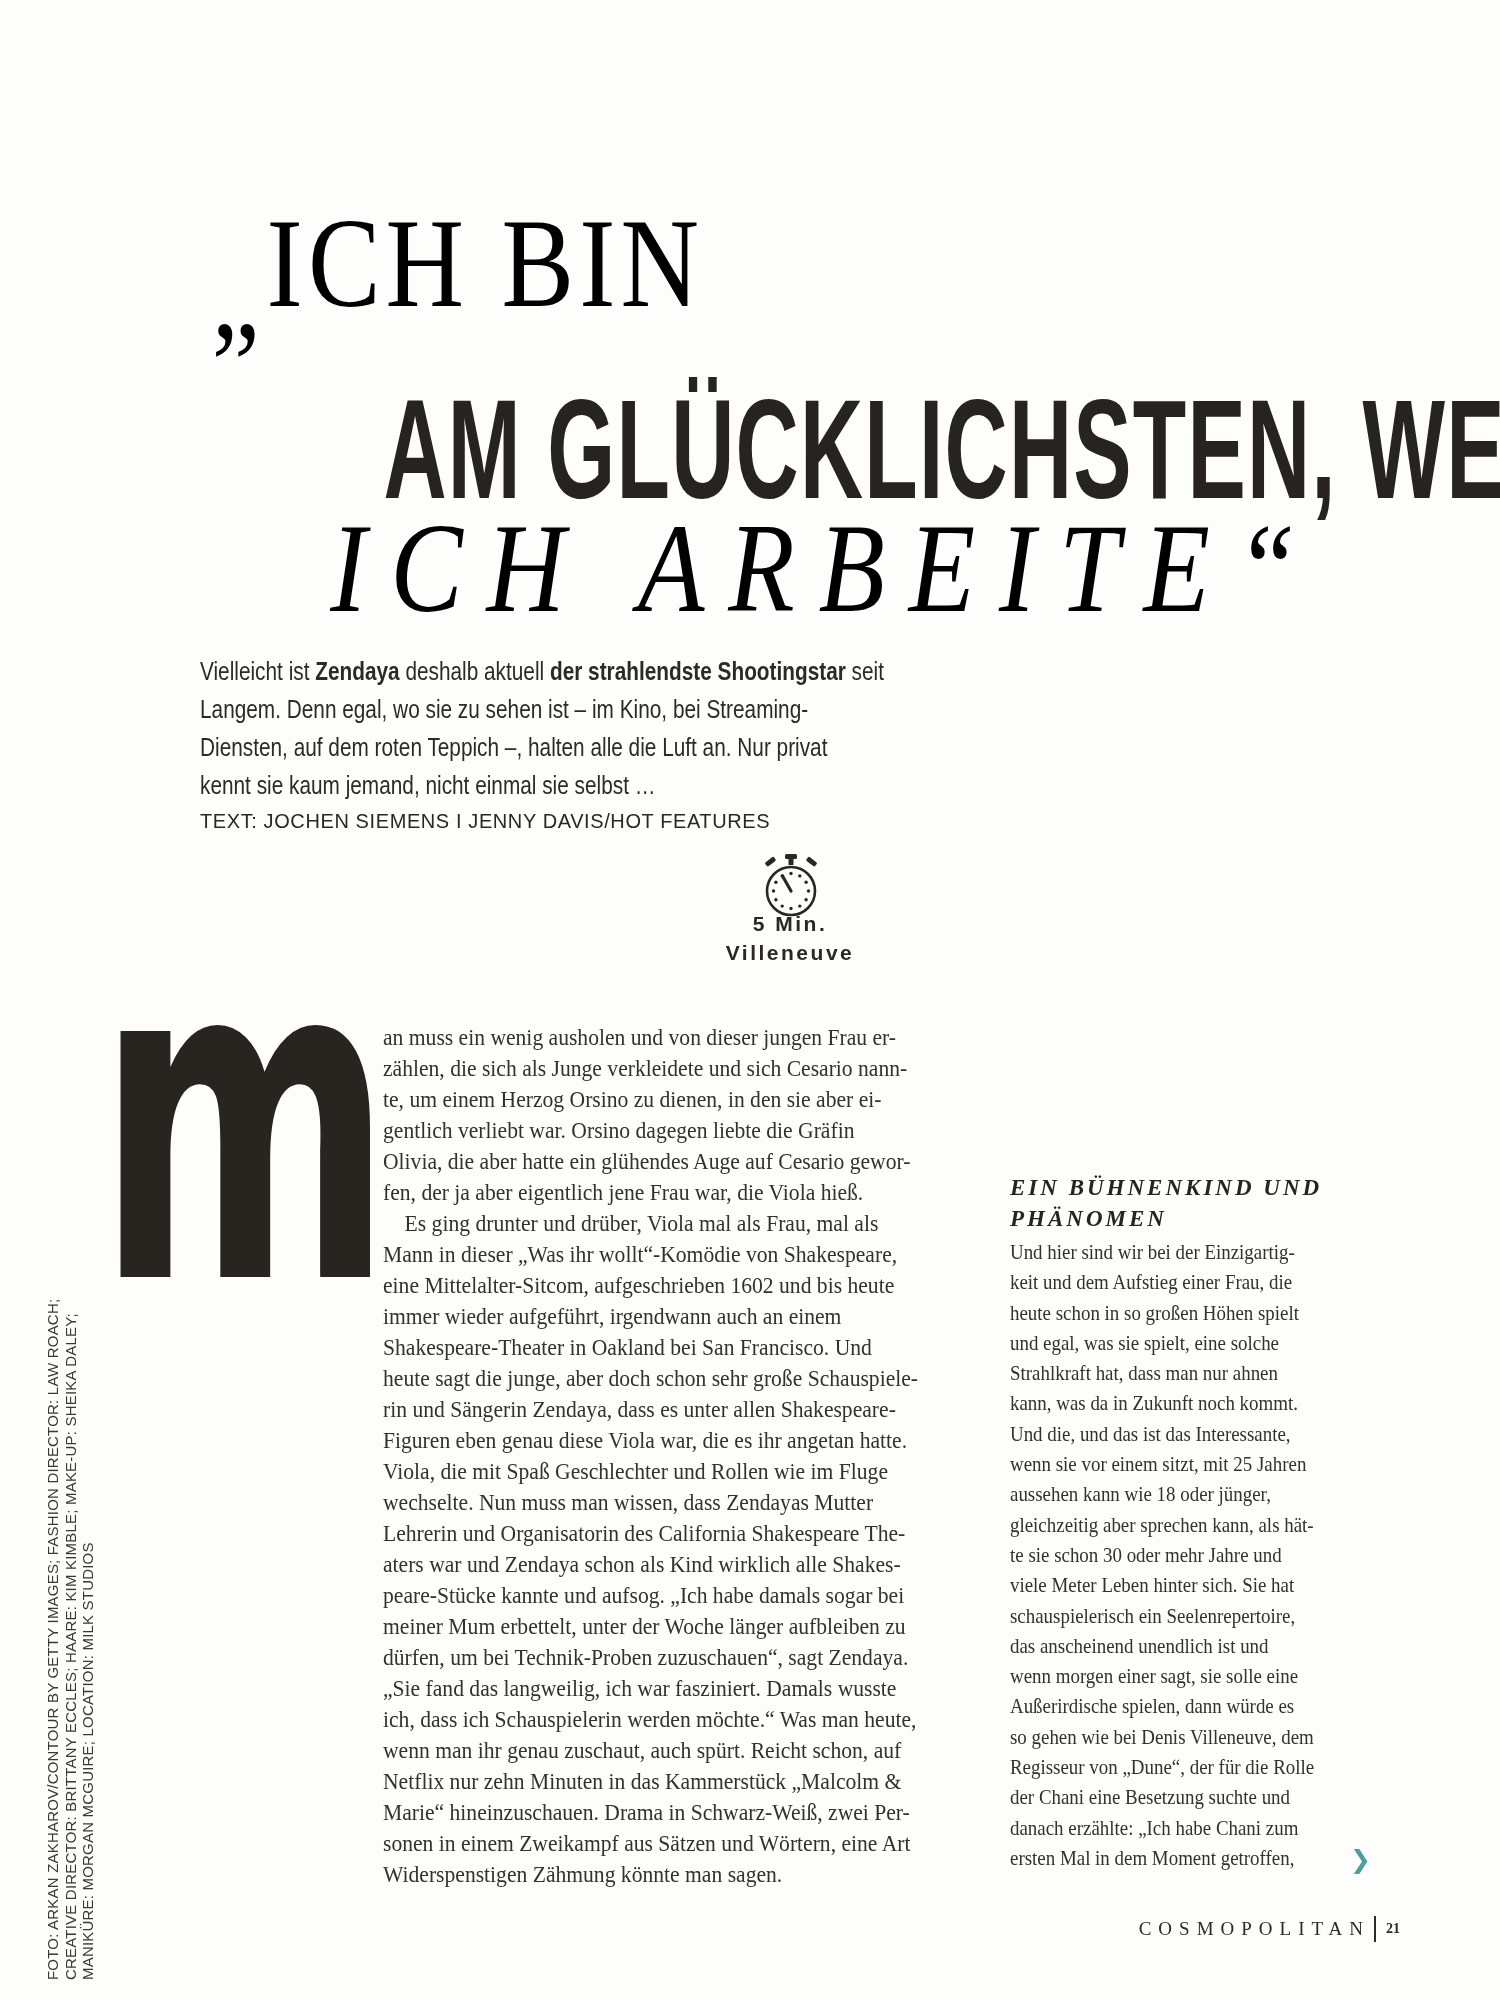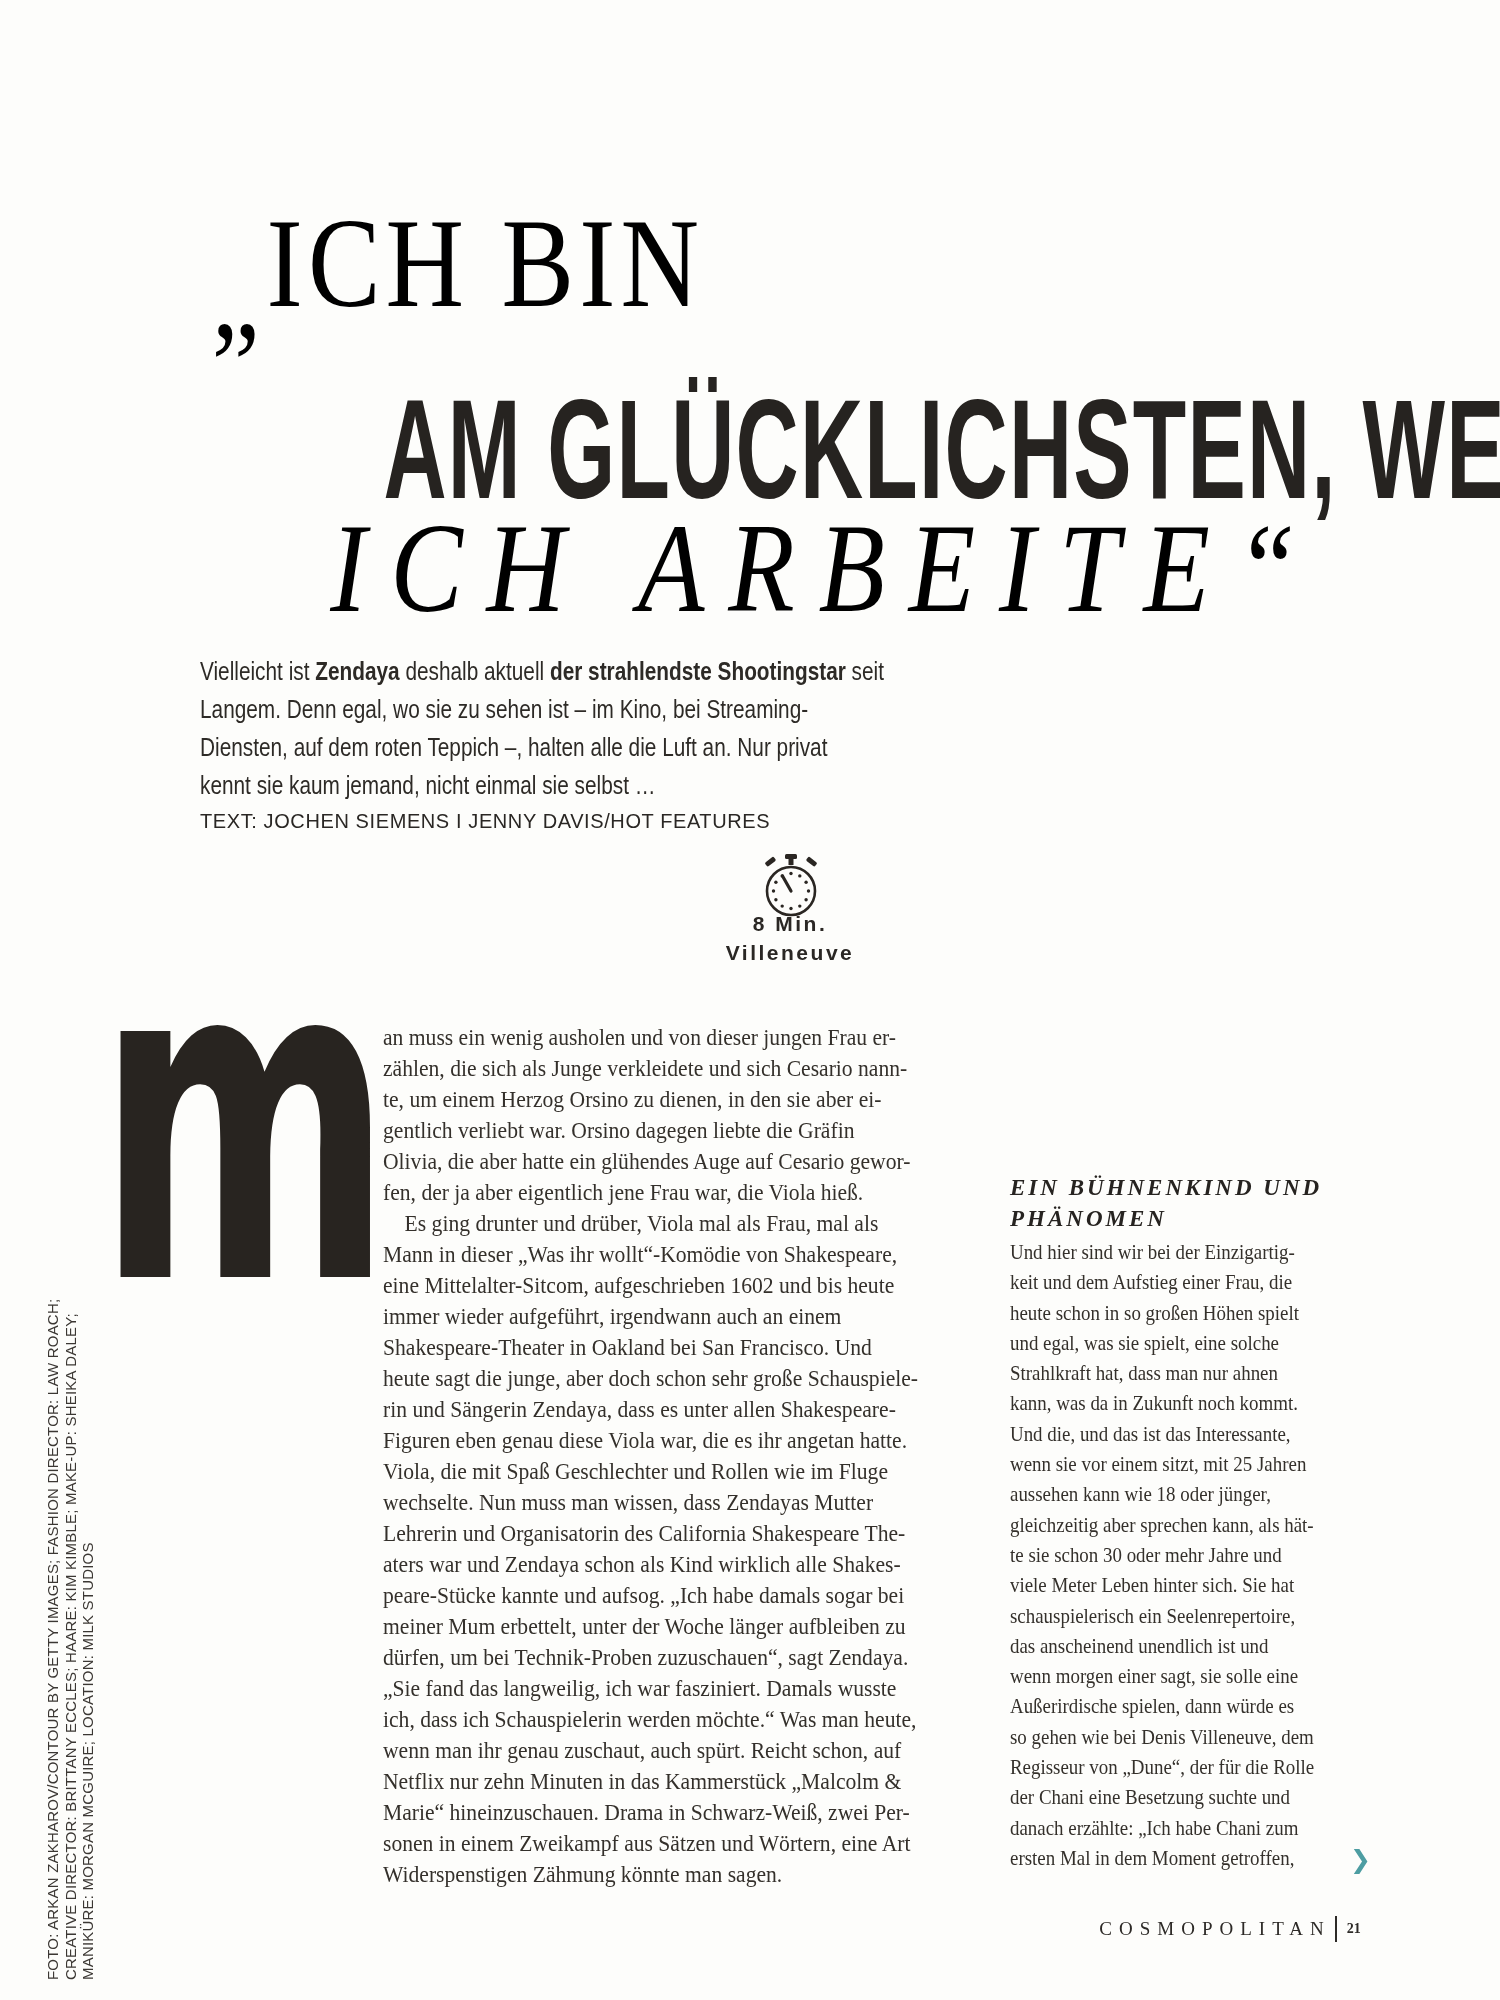--- a/index.html
+++ b/index.html
@@ -93,21 +93,21 @@
     left:44px;top:1980px;width:700px;
     transform:rotate(-90deg);transform-origin:0 0;
     font-family:"Liberation Sans",sans-serif;
     font-size:15px;line-height:17.5px;letter-spacing:0.2px;
     color:#3b3733;white-space:pre-line;
   }
 
   
   #footer{
     left:1060px;top:1916px;width:340px;
-    display:flex;align-items:center;justify-content:center;
+    display:flex;align-items:center;justify-content:flex-end;
     color:#2d2a27;
   }
   #footer .mag{font-size:19px;letter-spacing:7px;font-family:"Liberation Serif",serif;}
   #footer .bar{width:2px;height:26px;background:#2d2a27;margin:0 10px 0 4px;}
   #footer .pg{font-size:14px;font-weight:bold;font-family:"Liberation Serif",serif;}
 </style>
 </head>
 <body>
 
 <div class="abs hl hl-serif" id="hl1">
@@ -149,21 +149,21 @@
       <circle cx="36" cy="55.5" r="1.7"></circle>
         <circle cx="27.2" cy="53.1" r="1.7"></circle>
       <circle cx="20.9" cy="46.8" r="1.7"></circle>
         <circle cx="18.5" cy="38" r="1.7"></circle>
       <circle cx="20.9" cy="29.2" r="1.7"></circle>
         <circle cx="27.2" cy="22.9" r="1.7"></circle>
     </g>
     <line x1="36" y1="38" x2="27.5" y2="23" stroke="#2a2622" stroke-width="3.2" stroke-linecap="round"></line>
   </svg>
 </div>
-<div class="abs rt" id="rt1">8 Min.</div>
+<div class="abs rt" id="rt1">5 Min.</div>
 <div class="abs rt" id="rt2">Villeneuve</div>
 
 <div class="abs" id="dropcap">m</div>
 
 <div class="abs bodycol" id="leftcol">an muss ein wenig ausholen und von dieser jungen Frau er-
 zählen, die sich als Junge verkleidete und sich Cesario nann-
 te, um einem Herzog Orsino zu dienen, in den sie aber ei-
 gentlich verliebt war. Orsino dagegen liebte die Gräfin
 Olivia, die aber hatte ein glühendes Auge auf Cesario gewor-
 fen, der ja aber eigentlich jene Frau war, die Viola hieß.

